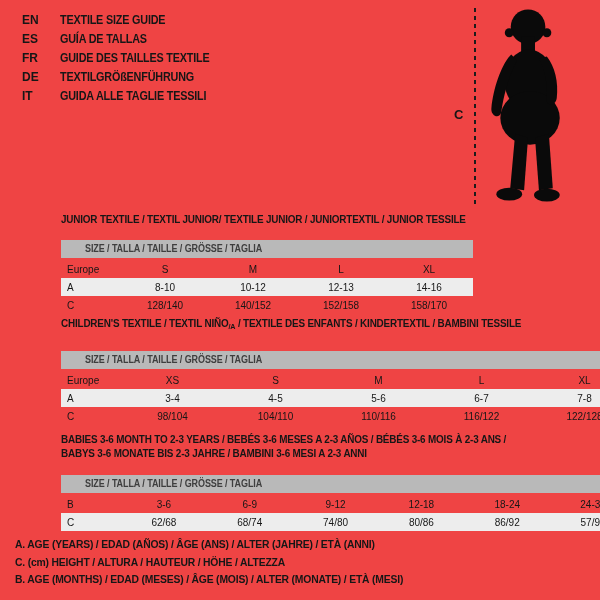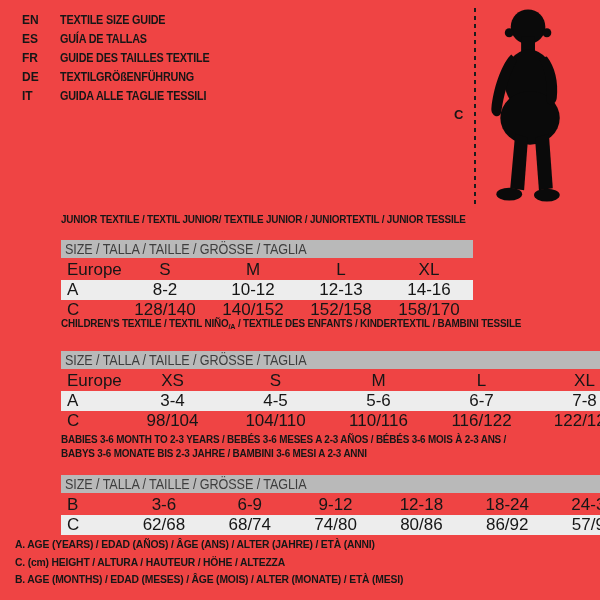--- a/index.html
+++ b/index.html
@@ -18,26 +18,26 @@
   
   .measure-line{position:absolute;left:474px;top:8px;width:2px;height:198px;
     background:repeating-linear-gradient(to bottom,#1c1c1c 0 4px,transparent 4px 8px);}
   .measure-label{position:absolute;left:454px;top:107px;font-size:13px;font-weight:bold;}
   .baby-svg{position:absolute;left:483px;top:9px;}
 
   
   .tblsec{position:absolute;left:15px;margin-left:46px;}
   .tbl-title{font-size:11px;font-weight:bold;letter-spacing:-0.2px;line-height:14px;white-space:nowrap;}
   .tbl-title .sub{font-size:8px;vertical-align:-2px;}
-  .hdr-bar{background:#b9b9b9;height:18px;line-height:18px;padding-left:4px;
-    font-size:14px;color:#3e3e3e;letter-spacing:-0.1px;}
+  .hdr-bar{background:#b9b9b9;height:18px;line-height:18px;padding-left:24px;
+    font-size:10px;color:#3e3e3e;letter-spacing:-0.1px;font-weight:bold;}
   table{border-collapse:collapse;table-layout:fixed;width:100%;margin-top:2px;}
   tr{height:18px;}
   tr.shaded{background:#ededed;}
-  td{font-size:17px;padding:0;vertical-align:middle;}
+  td{font-size:10px;padding:0;vertical-align:middle;}
   td.lbl{padding-left:6px;text-align:left;}
   td.val{text-align:center;}
   #t1{top:212px;width:412px;} #t1 .gap{height:14px;}
   #t2{top:316px;width:575px;} #t2 .gap{height:17px;}
   #t3{top:432px;width:575px;} #t3 .gap{height:15px;}
 
   
   .foot{position:absolute;left:15px;top:536px;text-decoration:underline;}
   .foot-line{font-size:11.5px;font-weight:bold;line-height:17.5px;letter-spacing:-0.2px;white-space:nowrap;}
 </style>
@@ -103,21 +103,21 @@
       <tbody>
           <tr>
         <td class="lbl">Europe</td>
         <td class="val">S</td>
         <td class="val">M</td>
         <td class="val">L</td>
         <td class="val">XL</td>
       </tr>
       <tr class="shaded">
         <td class="lbl">A</td>
-        <td class="val">8-2</td>
+        <td class="val">8-10</td>
         <td class="val">10-12</td>
         <td class="val">12-13</td>
         <td class="val">14-16</td>
       </tr>
       <tr>
         <td class="lbl">C</td>
         <td class="val">128/140</td>
         <td class="val">140/152</td>
         <td class="val">152/158</td>
         <td class="val">158/170</td>

